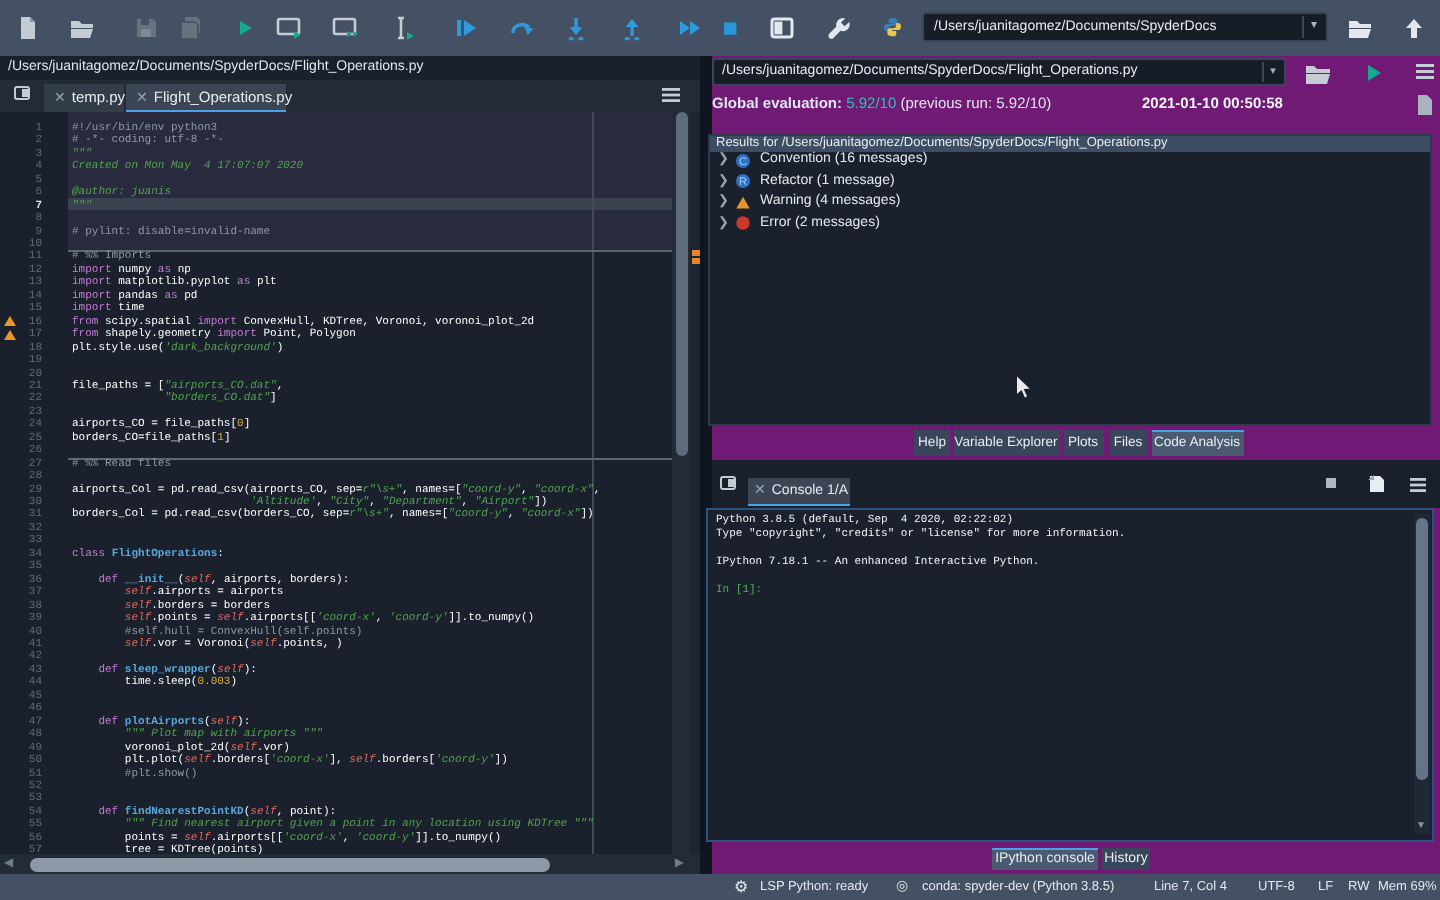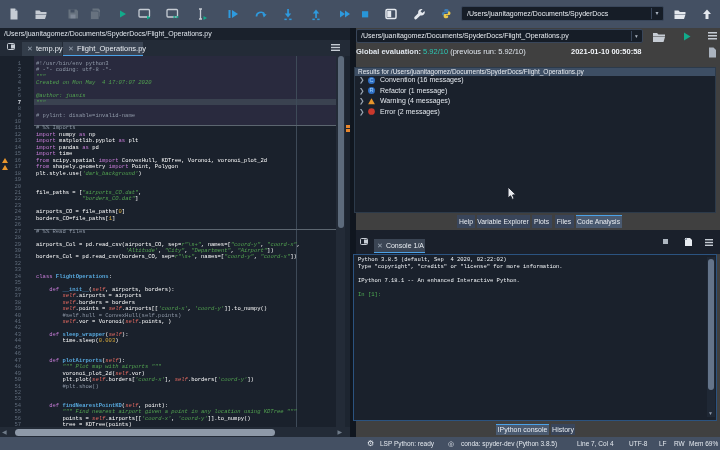--- a/index.html
+++ b/index.html
@@ -38,21 +38,21 @@
 #hthumb{position:absolute;left:15px;top:1.5px;width:260px;height:7px;background:#8e99a8;border-radius:3.5px;}
 .harrow{position:absolute;top:2px;color:#6f7b89;font-size:6px;line-height:6px;}
 
 #vscroll{left:336px;top:56px;width:9px;height:371px;background:#232b37;}
 #vthumb{position:absolute;left:1.5px;top:0px;width:6px;height:172px;background:#5d6b7c;border-radius:3px;}
 #flagcol{left:345px;top:56px;width:5px;height:371px;background:#1d2530;}
 .flag{position:absolute;left:0.5px;width:4px;height:2.5px;background:#e8862c;}
 
 #split1{left:350px;top:28px;width:6px;height:409px;background:#10161f;}
 
-#rpane{left:356px;top:28px;width:364px;height:409px;background:#404040;}
+#rpane{left:356px;top:28px;width:364px;height:409px;background:#701a75;}
 #combo2{position:absolute;left:0px;top:1px;width:287px;height:14px;background:#161d27;border:1px solid #39465a;border-radius:2px;color:#e8ecf1;font-size:7px;line-height:12px;padding-left:4px;white-space:nowrap;}
 #combo2 .dd{position:absolute;right:1px;top:1px;width:10px;height:10px;border-left:1px solid #39465a;color:#aab4c0;font-size:5.5px;text-align:center;line-height:10px;}
 #gerow{position:absolute;left:0;top:17px;width:364px;height:14px;color:#dfe5ec;font-size:7.5px;line-height:14px;}
 #gerow .teal{color:#2cc5b2;}
 #gerow .date{position:absolute;left:215px;top:0;font-weight:bold;color:#f0f3f7;}
 #results{position:absolute;left:-2px;top:39px;width:362px;height:146px;background:#1a212c;border:1px solid #2c3a4a;}
 #reshdr{position:absolute;left:0;top:0;width:360px;height:8px;background:#3d4e64;color:#e8ecf1;font-size:6.5px;line-height:8px;padding-left:3px;white-space:nowrap;}
 .trow{position:absolute;left:0;width:360px;height:10px;color:#e4e9ef;font-size:7px;line-height:10px;}
 .trow .chev{position:absolute;left:4px;top:0px;color:#9aa5b2;font-size:6.5px;}
 .trow .ticn{position:absolute;left:13px;top:1.5px;width:7px;height:7px;}

